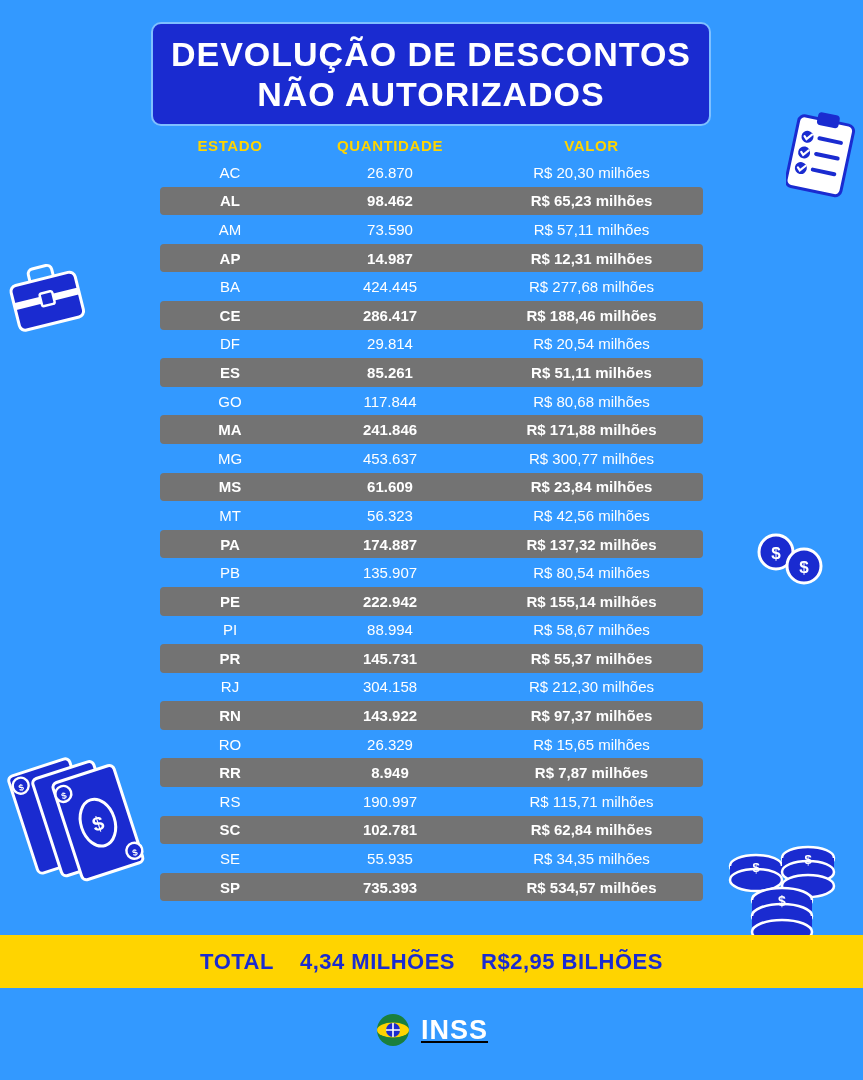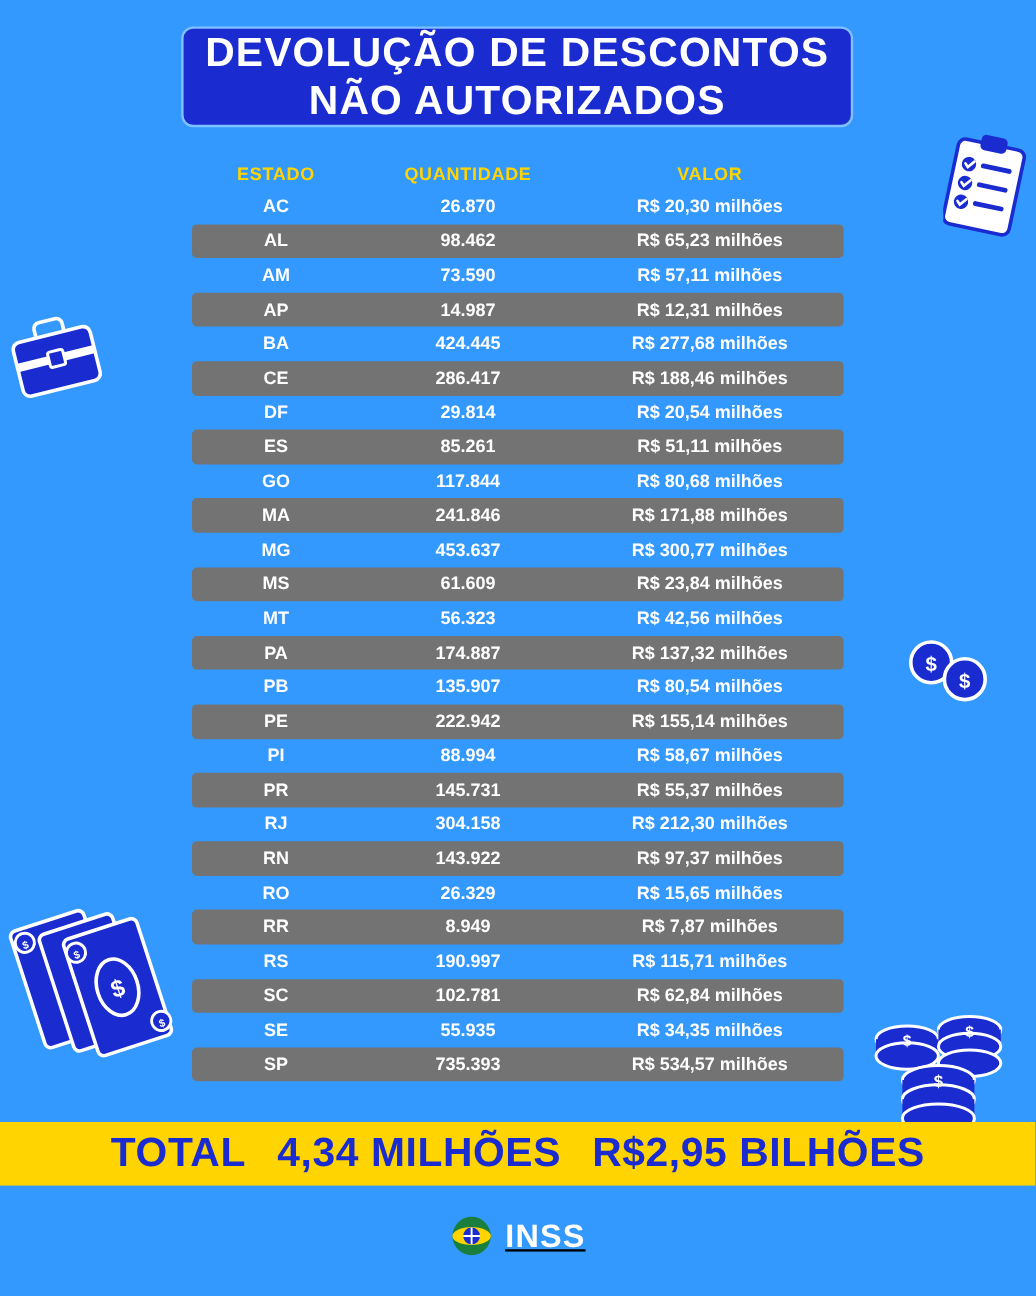--- a/index.html
+++ b/index.html
@@ -7,21 +7,21 @@
     width:863px;height:1080px;
     background:#3399FF;
     font-family:"Liberation Sans", sans-serif;
     overflow:hidden;
     position:relative;
   }
   .sheet{position:absolute;inset:0;}
 
   
   .title-box{
-    position:absolute;left:151px;top:22px;width:560px;height:84px;
+    position:absolute;left:151px;top:22px;width:560px;height:104px;
     background:#1A2BD0;border:2px solid #7FC0FF;border-radius:10px;
     display:flex;flex-direction:column;align-items:center;justify-content:center;
     box-sizing:border-box;
   }
   .title-line{
     color:#ffffff;font-weight:bold;font-size:34px;letter-spacing:1px;
     line-height:40px;text-align:center;text-transform:uppercase;
   }
 
   
@@ -33,28 +33,28 @@
   .row .c-qtd{width:180px;text-align:center;}
   .row .c-valor{width:223px;text-align:center;}
 
   .head .c-estado,.head .c-qtd,.head .c-valor{
     color:#FFD400;font-weight:bold;font-size:15px;letter-spacing:.6px;
   }
   .head{height:26px;}
 
   .drow{font-size:15px;color:#ffffff;}
   .drow.odd{background:#737373;font-weight:bold;}
-  .drow.even{background:transparent;font-weight:bold;}
+  .drow.even{background:transparent;font-weight:normal;}
 
   
   .total-bar{
     position:absolute;left:0;top:935px;width:863px;height:53px;
     background:#FFD400;display:flex;align-items:center;justify-content:center;gap:26px;
   }
-  .total-bar span{color:#1A2BD0;font-weight:bold;font-size:34px;letter-spacing:.5px;}
+  .total-bar span{color:#1A2BD0;font-weight:bold;font-size:22px;letter-spacing:.5px;}
 
   
   .footer{
     position:absolute;left:0;top:1000px;width:863px;height:60px;
     display:flex;align-items:center;justify-content:center;gap:10px;text-decoration:underline;
   }
   .logo-mark{width:36px;height:36px;}
   .logo-text{color:#ffffff;font-weight:bold;font-size:27px;letter-spacing:1px;}
 
   

